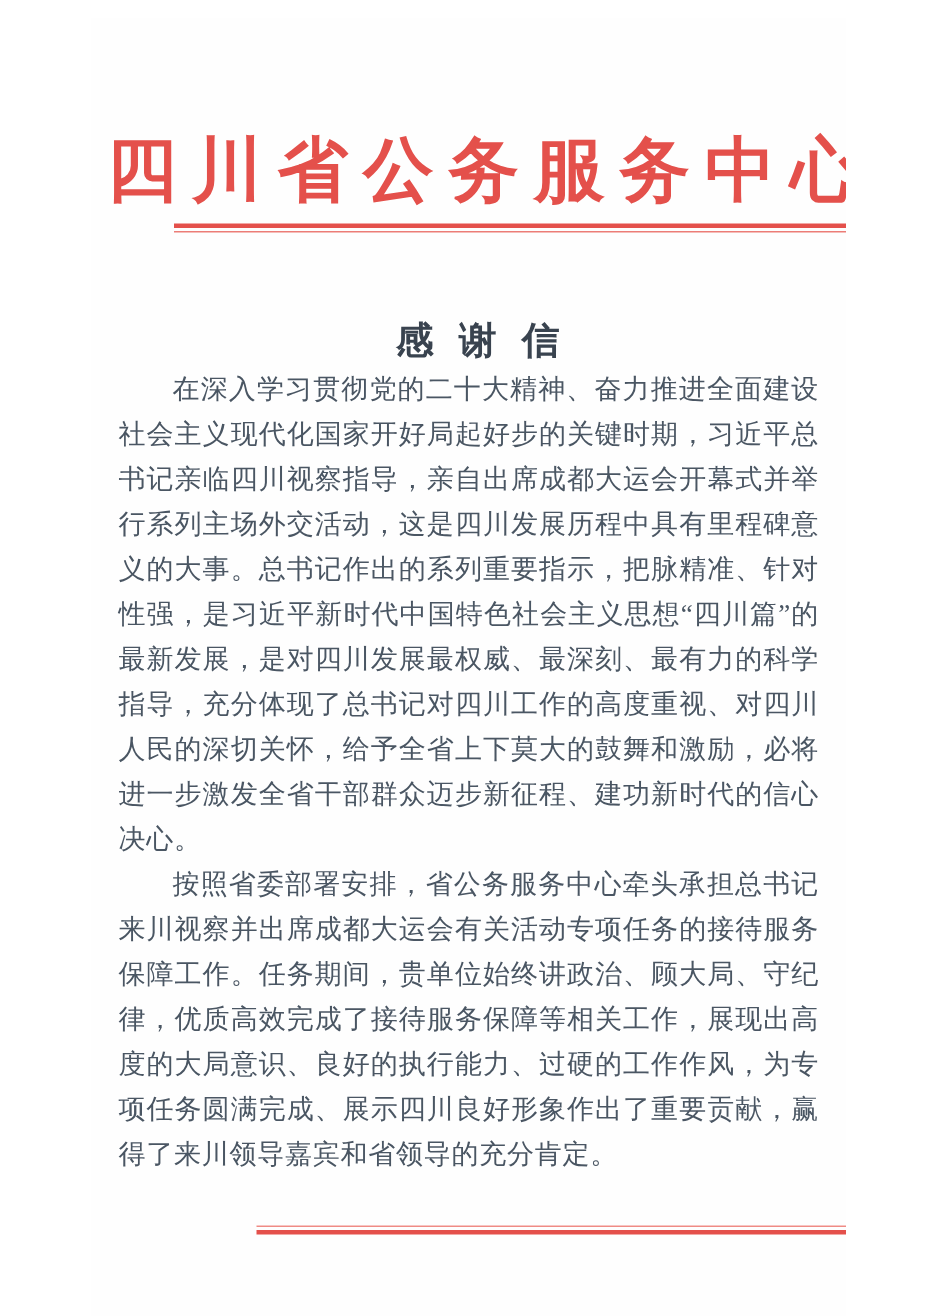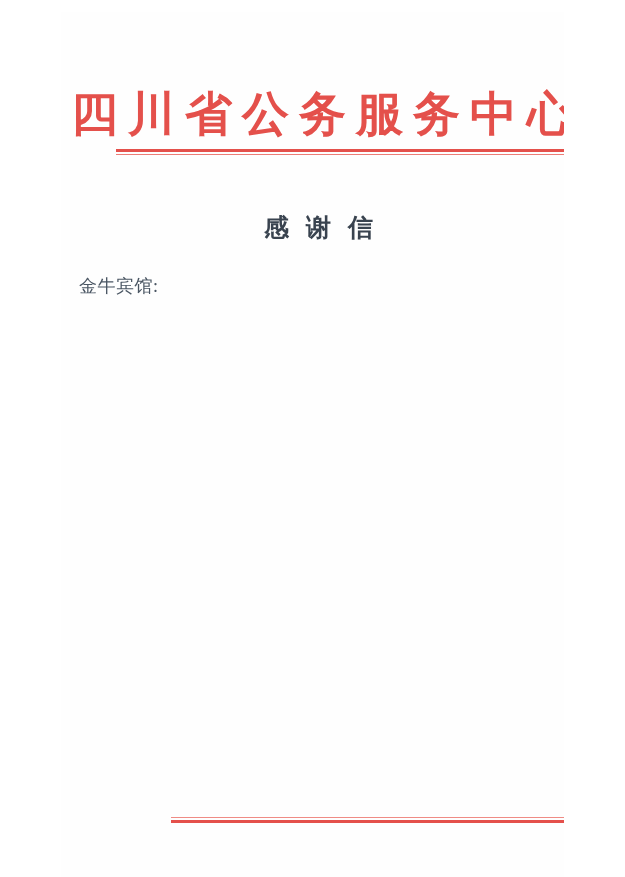--- a/index.html
+++ b/index.html
@@ -85,21 +85,22 @@
     <div class="rule rule-top">
       <div class="rule-thick"></div>
       <div class="rule-gap"></div>
       <div class="rule-thin"></div>
     </div>
   </header>
 
   <h2 class="letter-title">感谢信</h2>
 
   <main class="letter-body">
-    <p class="salutation">金牛宾馆:</p>
+    <p class="para">在深入学习贯彻党的二十大精神、奋力推进全面建设社会主义现代化国家开好局起好步的关键时期，习近平总书记亲临四川视察指导，亲自出席成都大运会开幕式并举行系列主场外交活动，这是四川发展历程中具有里程碑意义的大事。总书记作出的系列重要指示，把脉精准、针对性强，是习近平新时代中国特色社会主义思想“四川篇”的最新发展，是对四川发展最权威、最深刻、最有力的科学指导，充分体现了总书记对四川工作的高度重视、对四川人民的深切关怀，给予全省上下莫大的鼓舞和激励，必将进一步激发全省干部群众迈步新征程、建功新时代的信心决心。</p>
+    <p class="para">按照省委部署安排，省公务服务中心牵头承担总书记来川视察并出席成都大运会有关活动专项任务的接待服务保障工作。任务期间，贵单位始终讲政治、顾大局、守纪律，优质高效完成了接待服务保障等相关工作，展现出高度的大局意识、良好的执行能力、过硬的工作作风，为专项任务圆满完成、展示四川良好形象作出了重要贡献，赢得了来川领导嘉宾和省领导的充分肯定。</p>
   </main>
 
   <footer class="rule rule-bottom">
     <div class="rule-thin"></div>
     <div class="rule-gap"></div>
     <div class="rule-thick"></div>
   </footer>
 
 </div>
 

